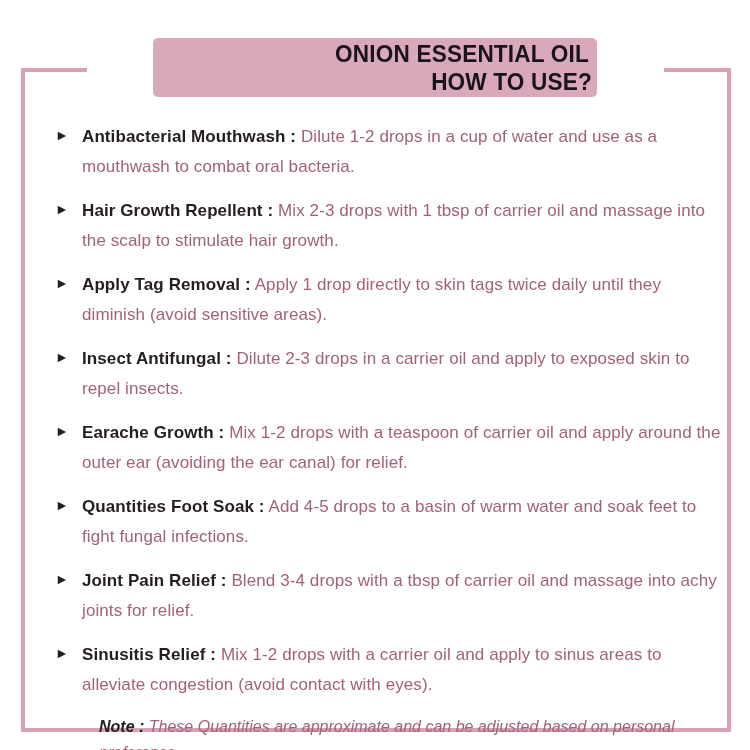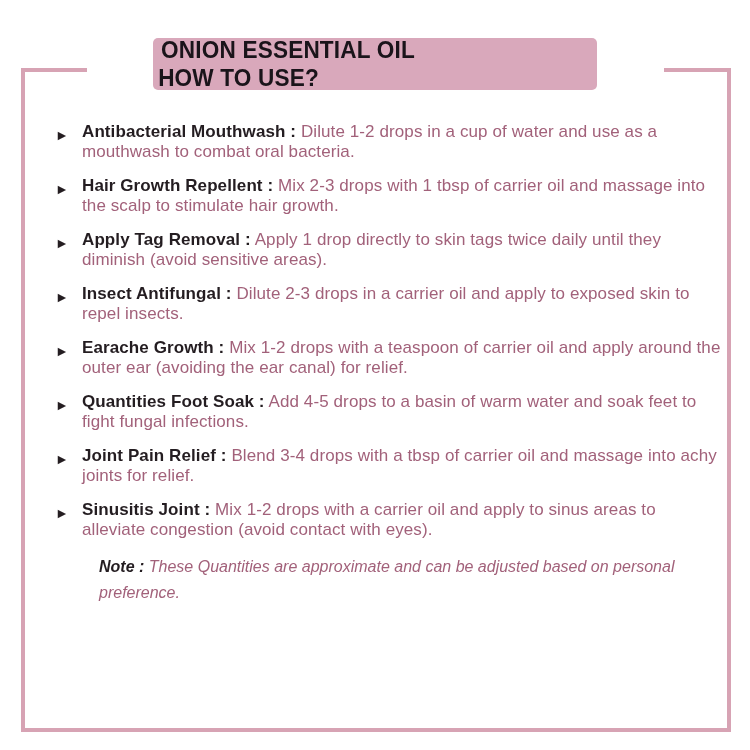--- a/index.html
+++ b/index.html
@@ -24,26 +24,26 @@
   .frame-right  { left: 727px; top: 68px;  width: 4px;   height: 664px; }
   .frame-bottom { left: 21px;  top: 728px; width: 710px; height: 4px; }
   .stub-left    { left: 21px;  top: 68px;  width: 66px;  height: 4px; }
   .stub-right   { left: 664px; top: 68px;  width: 67px;  height: 4px; }
   
   .title-box {
     position: absolute;
     left: 153px;
     top: 38px;
     width: 444px;
-    height: 52px;
+    height: 59px;
     background: var(--box_pink, #d9a8bb);
     border-radius: 5px;
     display: flex;
     flex-direction: column;
-    align-items: flex-start;
+    align-items: flex-end;
     justify-content: center;
   }
   .title-line {
     font-size: 24px;
     font-weight: 700;
     line-height: 28px;
     letter-spacing: 0.2px;
     color: var(--title_text, #1a141a);
     transform: scaleX(0.94);
     white-space: nowrap;
@@ -62,21 +62,21 @@
   }
   .bullet {
     flex: 0 0 17px;
     font-size: 14px;
     line-height: 27px;
     color: var(--label_black, #241d21);
   }
   .item-text {
     flex: 1 1 auto;
     font-size: 17px;
-    line-height: 20px;
+    line-height: 30px;
     letter-spacing: 0.1px;
   }
   .label {
     font-weight: 700;
     color: var(--label_black, #241d21);
   }
   .desc {
     font-weight: 400;
     color: var(--desc_mauve, #a2617a);
   }
@@ -139,20 +139,20 @@
       <span class="item-text"><span class="label">Quantities Foot Soak :</span> <span class="desc">Add 4-5 drops to a basin of warm water and soak feet to fight fungal infections.</span></span>
     </div>
 
     <div class="item">
       <span class="bullet">►</span>
       <span class="item-text"><span class="label">Joint Pain Relief :</span> <span class="desc">Blend 3-4 drops with a tbsp of carrier oil and massage into achy joints for relief.</span></span>
     </div>
 
     <div class="item">
       <span class="bullet">►</span>
-      <span class="item-text"><span class="label">Sinusitis Joint :</span> <span class="desc">Mix 1-2 drops with a carrier oil and apply to sinus areas to alleviate congestion (avoid contact with eyes).</span></span>
+      <span class="item-text"><span class="label">Sinusitis Relief :</span> <span class="desc">Mix 1-2 drops with a carrier oil and apply to sinus areas to alleviate congestion (avoid contact with eyes).</span></span>
     </div>
 
     <div class="note"><span class="label">Note :</span> <span class="desc">These Quantities are approximate and can be adjusted based on personal preference.</span></div>
 
   </div>
 
 </div>
 
 </body></html>

